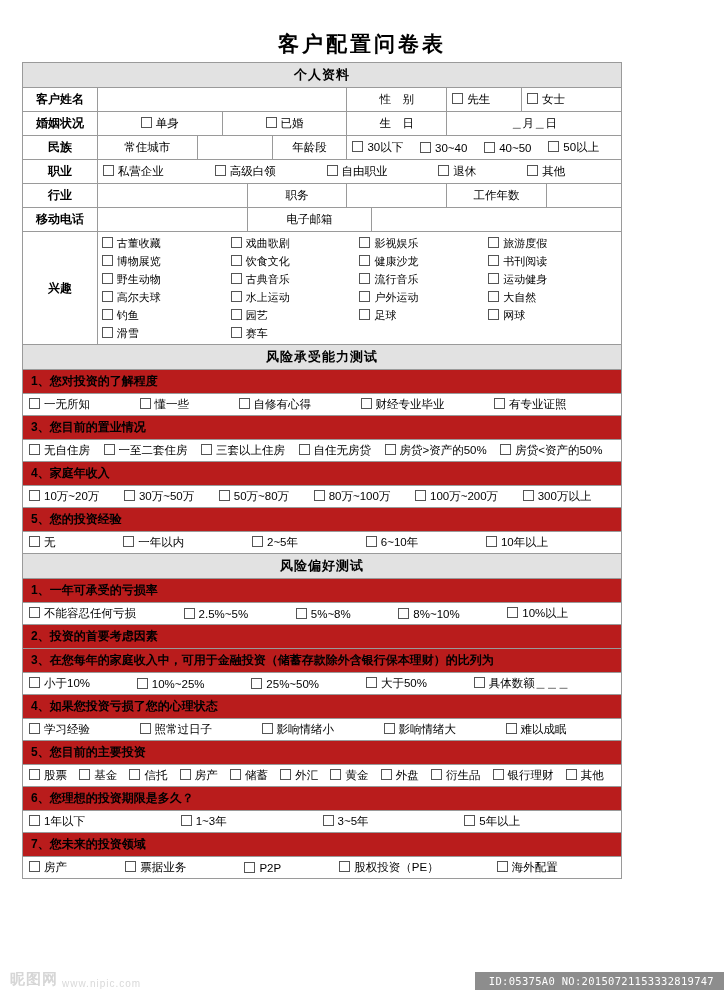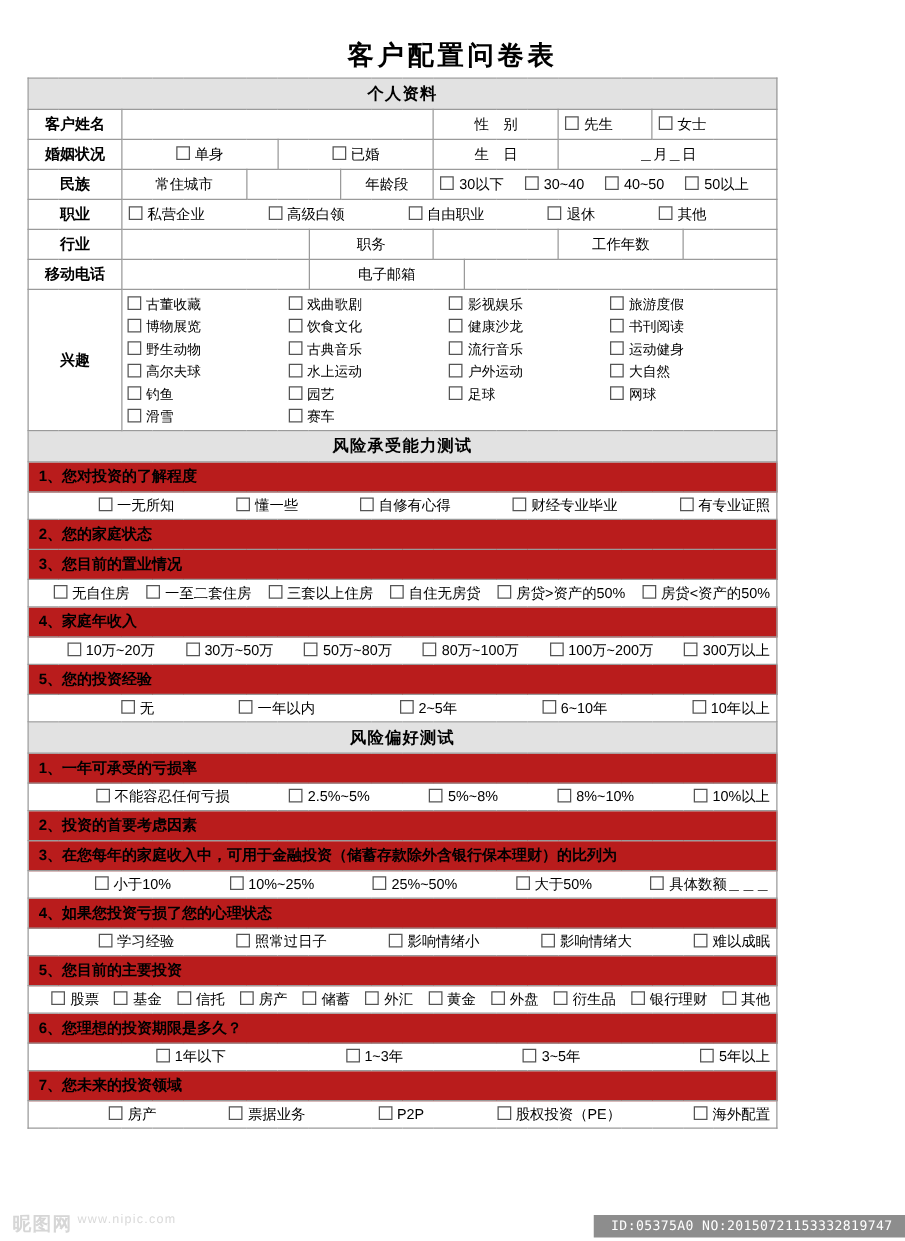--- a/index.html
+++ b/index.html
@@ -71,21 +71,21 @@
   .opt{
     display:inline-block;
     white-space:nowrap;
     font-size:11.5px;
   }
   .optrow{
     display:flex;
     align-items:center;
   }
   .optrow .opt{flex:1 1 auto;}
-  .ans{padding-left:6px;text-align:right;}
+  .ans{padding-left:6px;}
   .center{text-align:center;}
   .interest td{padding:2px 4px;}
   .interest .col{
     vertical-align:top;
   }
   .ilist{
     display:flex;
     flex-wrap:wrap;
   }
   .ilist .opt{
@@ -93,21 +93,21 @@
     box-sizing:border-box;
     padding:1.5px 0;
     font-size:11px;
   }
   
   .wm{
     position:absolute;
     left:10px;
     bottom:4px;
     display:flex;
-    align-items:flex-start;
+    align-items:flex-end;
     opacity:.85;
   }
   .wm-logo{
     font-size:15px;
     font-weight:bold;
     color:#cfcfcf;
     letter-spacing:1px;
     font-family:"DejaVu Sans",sans-serif;
   }
   .wm-sub{
@@ -246,23 +246,20 @@
             <div class="optrow">
               <span class="opt"><span class="cb"></span><span>一无所知</span></span>
               <span class="opt"><span class="cb"></span><span>懂一些</span></span>
               <span class="opt"><span class="cb"></span><span>自修有心得</span></span>
               <span class="opt"><span class="cb"></span><span>财经专业毕业</span></span>
               <span class="opt"><span class="cb"></span><span>有专业证照</span></span>
             </div>
           </td>
         </tr>
         <tr>
-          <td class="qrow" colspan="24">2、您的家庭状态</td>
-        </tr>
-        <tr>
           <td class="qrow" colspan="24">3、您目前的置业情况</td>
         </tr>
         <tr>
           <td colspan="24" class="ans">
             <div class="optrow">
               <span class="opt"><span class="cb"></span><span>无自住房</span></span>
               <span class="opt"><span class="cb"></span><span>一至二套住房</span></span>
               <span class="opt"><span class="cb"></span><span>三套以上住房</span></span>
               <span class="opt"><span class="cb"></span><span>自住无房贷</span></span>
               <span class="opt"><span class="cb"></span><span>房贷&gt;资产的50%</span></span>

